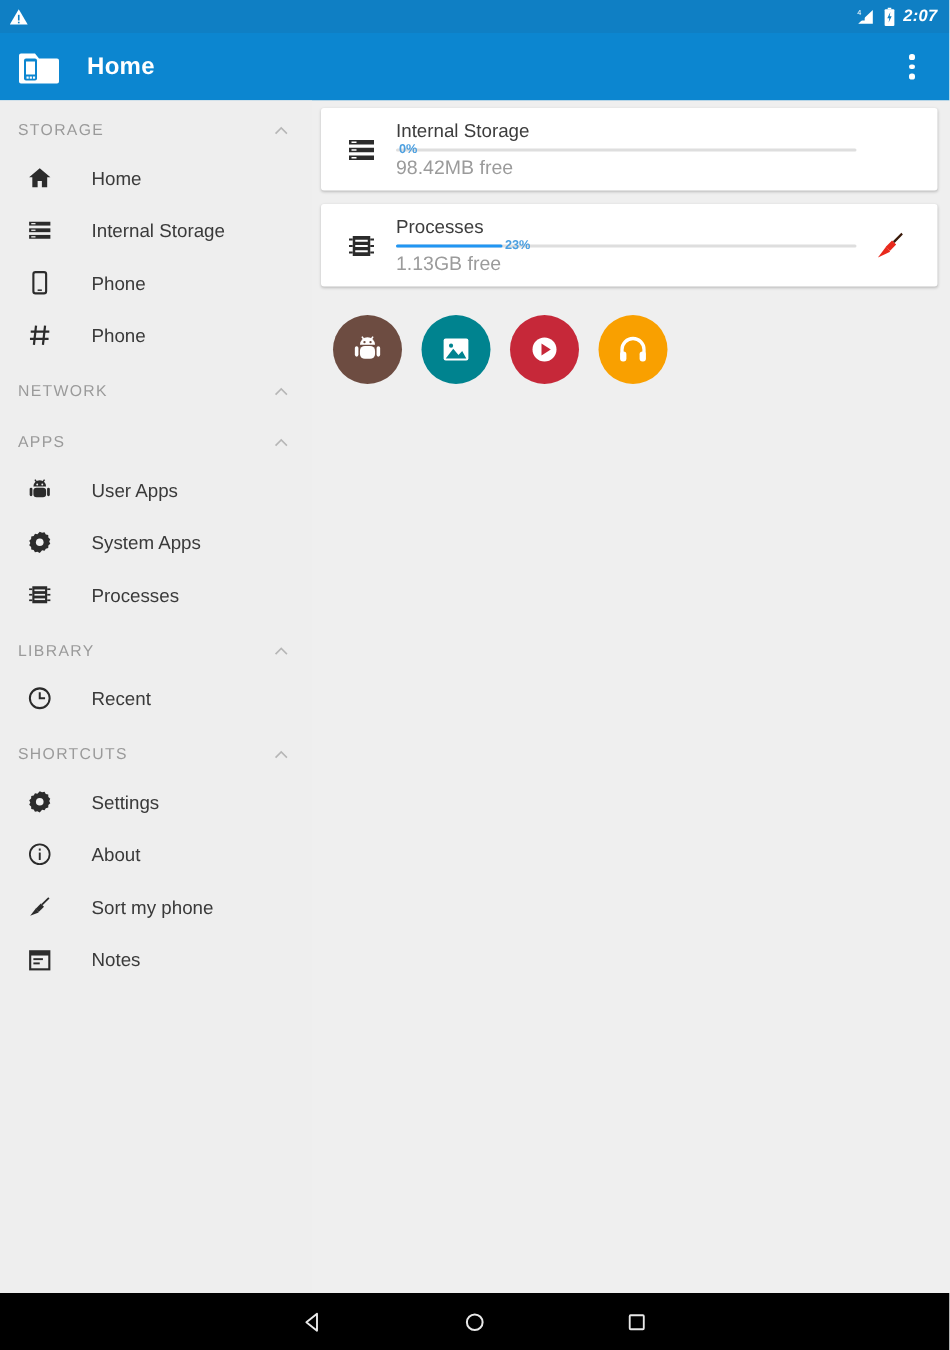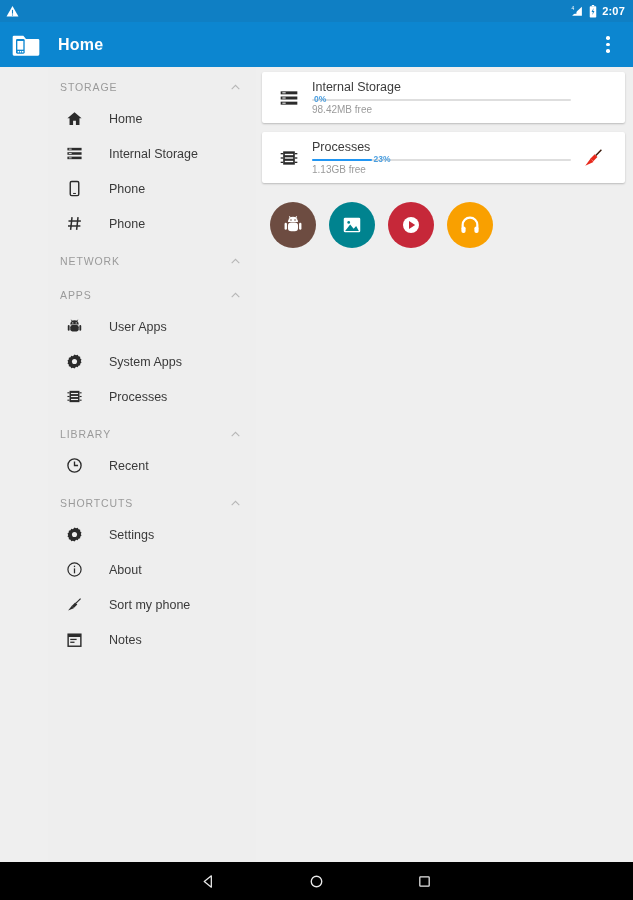--- a/index.html
+++ b/index.html
@@ -12,21 +12,21 @@
   body { position:relative; }
 
   
   .statusbar {
     height:22px; background:#0f7fc4;
     display:flex; align-items:center; justify-content:space-between;
     padding:0 8px 0 6px;
   }
   .statusbar .left { display:flex; align-items:center; gap:4px; }
   .statusbar .right { display:flex; align-items:center; gap:5px; }
-  .sb-clock { color:#fff; font-size:11px; font-weight:bold; letter-spacing:.2px; }
+  .sb-clock { color:#fff; font-size:11px; font-weight:bold; letter-spacing:.2px;font-style:italic; }
   .sb-ico { display:block; }
 
   
   .appbar {
     height:45px; background:#0c86d0;
     display:flex; align-items:center; padding:0 12px 0 10px;
     position:relative;
   }
   .appbar-logo { width:32px; height:32px; flex:0 0 32px; }
   .appbar-title {
@@ -36,21 +36,21 @@
   .appbar-overflow {
     margin-left:auto; width:26px; height:30px;
     display:flex; flex-direction:column; align-items:center; justify-content:center; gap:3px;
     cursor:pointer;
   }
   .appbar-overflow i { width:3.5px; height:3.5px; border-radius:50%; background:#fff; display:block; }
 
   
   .stage {
     position:absolute; top:67px; left:0; right:0; bottom:38px;
-    display:flex; background:#efefef;margin-left:48px;
+    display:flex; background:#efefef;
   }
 
   
   .sidebar {
     width:208px; flex:0 0 208px; background:#eeeeee;
     padding-top:6px; overflow:hidden;
   }
   .sec-head {
     height:28px; display:flex; align-items:center;
     padding:0 14px 0 12px; position:relative;
@@ -88,21 +88,21 @@
   .card-title { font-size:12.5px; color:#3c3c3c; line-height:15px; }
   .prog-row { display:flex; align-items:center; margin:4px 0 3px 0; }
   .prog-track {
     flex:1; height:2px; background:#dedede; position:relative; border-radius:1px;
   }
   .prog-fill { position:absolute; left:0; top:0; bottom:0; background:#2196f3; border-radius:1px; }
   .prog-pct {
     font-size:8.5px; color:#4b9fe0; font-weight:bold;
     position:absolute; top:-5px; white-space:nowrap;
   }
-  .card-sub { font-size:10px; color:#9b9b9b; }
+  .card-sub { font-size:13px; color:#9b9b9b; }
   .card-action { width:44px; flex:0 0 44px; display:flex; align-items:center; justify-content:center; cursor:pointer; }
 
   
   .circles { display:flex; gap:13px; padding:10px 0 0 8px; }
   .circ {
     width:46px; height:46px; border-radius:50%;
     display:flex; align-items:center; justify-content:center; cursor:pointer;
   }
 
   

